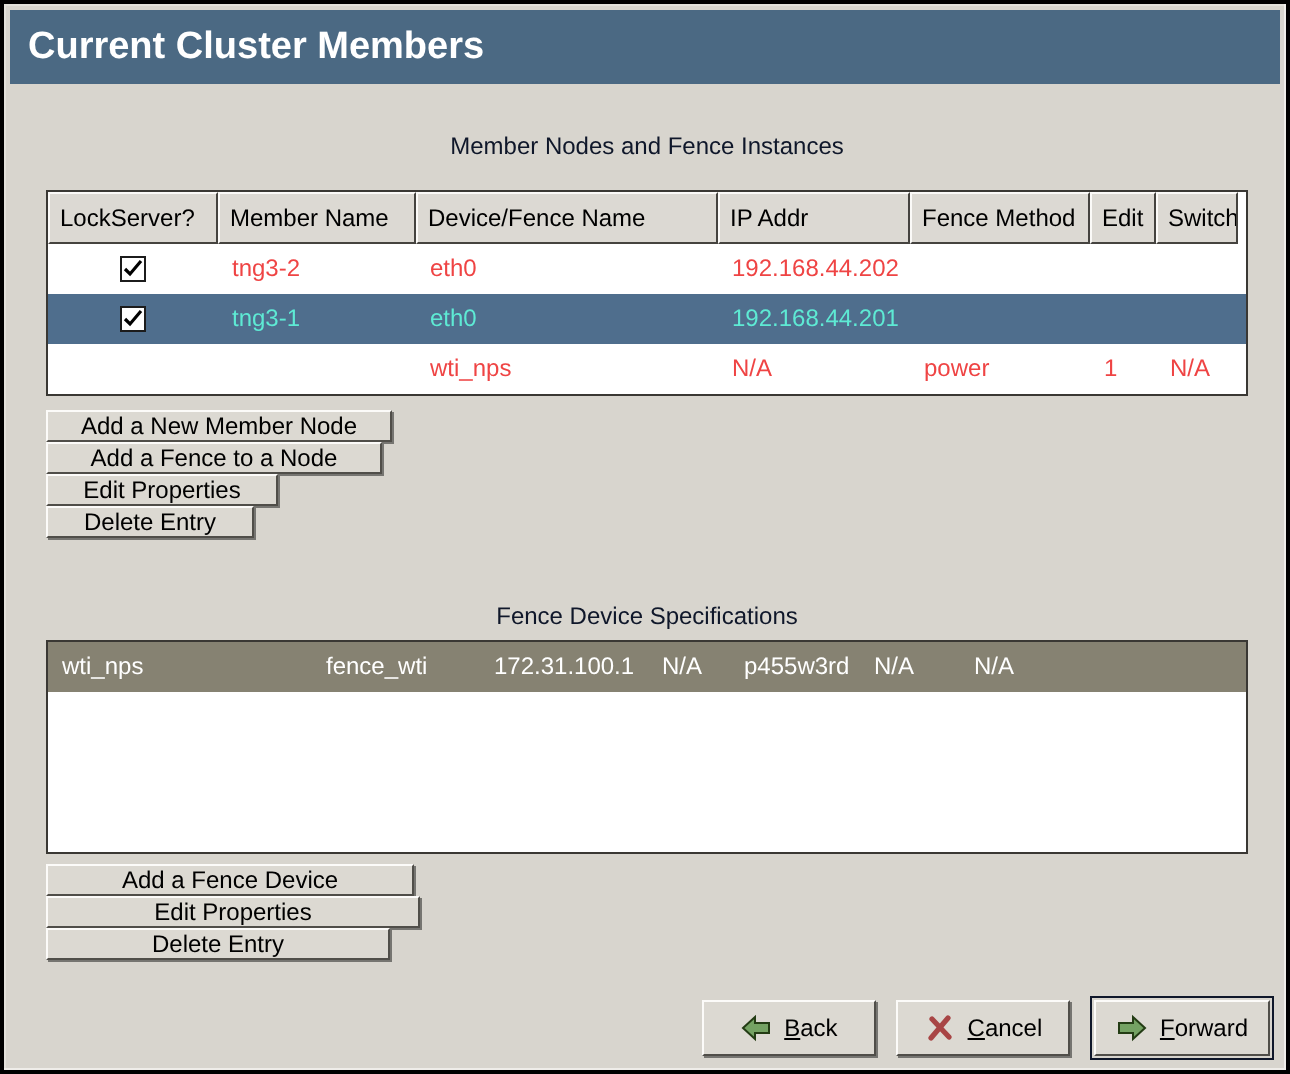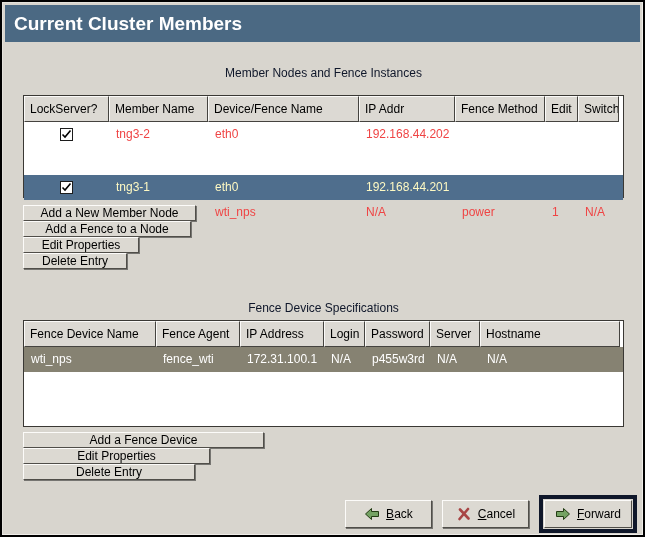--- a/index.html
+++ b/index.html
@@ -45,21 +45,21 @@
     border-top: 1px solid #fbfaf8;
     border-left: 1px solid #fbfaf8;
     border-right: 1px solid #45433f;
     border-bottom: 1px solid #45433f;
     font-size: 12px; line-height: 24px;
     padding-left: 5px;
     white-space: nowrap; overflow: hidden;
     cursor: default;
   }
   .trow { display: flex; height: 25px; font-size: 12px; line-height: 25px; color:#ef4444; }
-  .trow.selected  { background: #4f6e8d; color: #fef9c3; margin-top: 28px; }
+  .trow.selected  { background: #4f6e8d; color: #5eead4; }
   .trow.selected2 { background: #868272; color: #ffffff; }
   .td { padding-left: 7px; white-space: nowrap; overflow: hidden; }
   .td.ck { display: flex; align-items: center; justify-content: center; padding-left: 0; }
   .fill { flex: 1 1 auto; }
 
   
   .t1c0{width:85px;} .t1c1{width:99px;} .t1c2{width:151px;} .t1c3{width:96px;}
   .t1c4{width:90px;} .t1c5{width:33px;} .t1c6{width:41px;}
   
   .t2c0{width:132px;} .t2c1{width:84px;} .t2c2{width:84px;} .t2c3{width:41px;}
@@ -82,33 +82,33 @@
     font-family: "Liberation Sans", "DejaVu Sans", sans-serif;
     font-size: 12px; color: #000;
     text-align: center;
     cursor: default;
   }
   .btnrow { position: absolute; left: 21px; width: 605px; display: flex; justify-content: space-between; flex-direction: column; }
   .btnrow1 { top: 203px; height: 29px; }
   .btnrow2 { top: 430px; height: 30px; }
   .btnrow .gtkbtn { height: 100%; }
   .b1-0{width:173px;} .b1-1{width:168px;} .b1-2{width:116px;} .b1-3{width:104px;}
-  .b2-0{width:241px;} .b2-1{width:187px;} .b2-2{width:172px;}
+  .b2-0{width:184px;} .b2-1{width:187px;} .b2-2{width:172px;}
 
   
   .footer {
     position: absolute; top: 495px; right: 6px;
     display: flex; align-items: center; gap: 10px; height: 34px;
   }
   .footbtn {
     height: 28px; min-width: 87px;
     display: inline-flex; align-items: center; justify-content: center; gap: 6px;
     padding: 0 10px;
   }
-  .focus-wrap { border: 4px solid #0f172a; padding: 1px; background: #d8d5ce; }
+  .focus-wrap { border: 1px solid #0f172a; padding: 1px; background: #d8d5ce; }
   .focus-wrap .footbtn { box-shadow: none; }
   .mn { text-decoration: underline; }
   .icon16 { width: 16px; height: 16px; display: inline-block; }
 </style>
 </head>
 <body>
 
 <div class="window">
 
   <div class="titlebar">Current Cluster Members</div>
@@ -176,30 +176,20 @@
   <div class="btnrow btnrow1">
     <button class="gtkbtn b1-0">Add a New Member Node</button>
     <button class="gtkbtn b1-1">Add a Fence to a Node</button>
     <button class="gtkbtn b1-2">Edit Properties</button>
     <button class="gtkbtn b1-3">Delete Entry</button>
   </div>
 
   <div class="caption cap2">Fence Device Specifications</div>
 
   <div class="tbl tbl2">
-    <div class="thead">
-      <div class="th t2c0">Fence Device Name</div>
-      <div class="th t2c1">Fence Agent</div>
-      <div class="th t2c2">IP Address</div>
-      <div class="th t2c3">Login</div>
-      <div class="th t2c4">Password</div>
-      <div class="th t2c5">Server</div>
-      <div class="th t2c6">Hostname</div>
-      <div class="fill"></div>
-    </div>
 
     <div class="trow selected2">
       <div class="td t2c0">wti_nps</div>
       <div class="td t2c1">fence_wti</div>
       <div class="td t2c2">172.31.100.1</div>
       <div class="td t2c3">N/A</div>
       <div class="td t2c4">p455w3rd</div>
       <div class="td t2c5">N/A</div>
       <div class="td t2c6">N/A</div>
       <div class="fill"></div>

